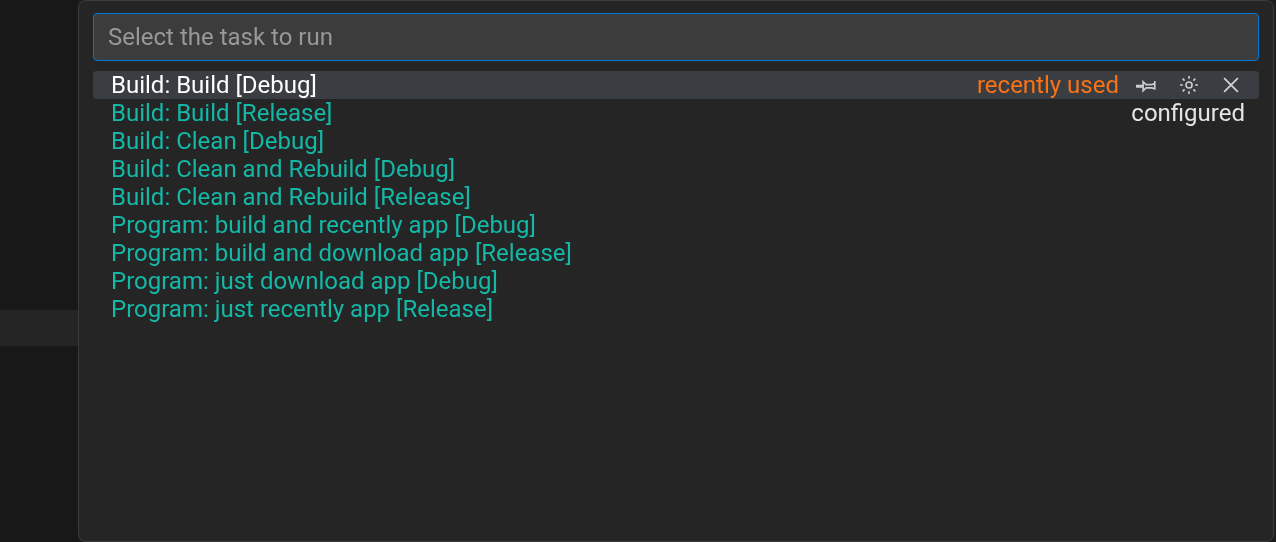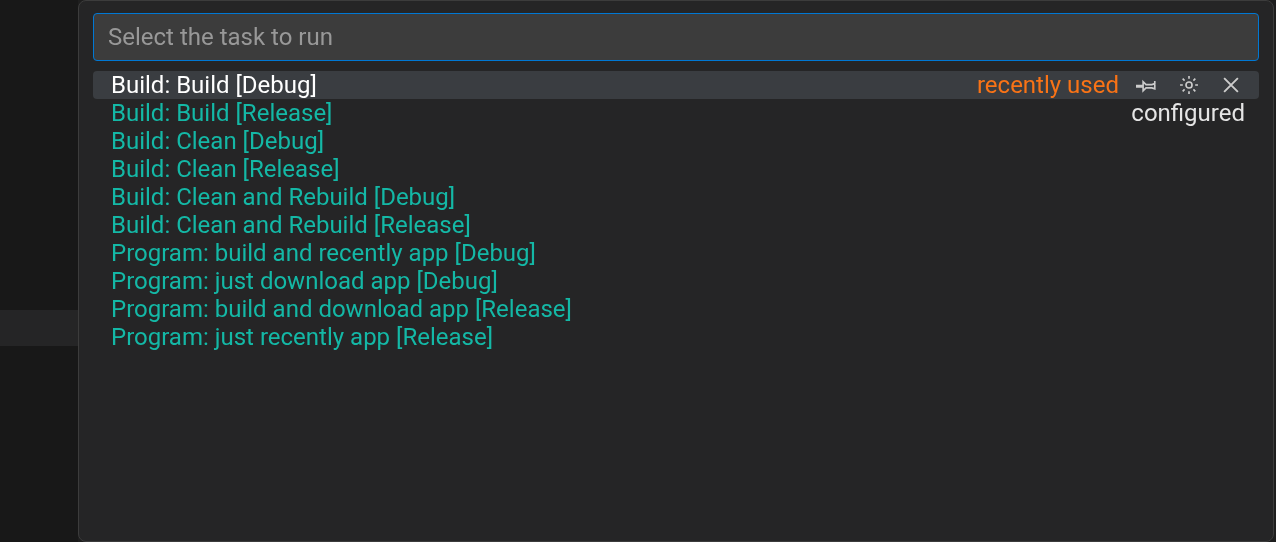--- a/index.html
+++ b/index.html
@@ -152,41 +152,37 @@
         <span class="task-label">Build: Build [Release]</span>
         <div class="task-right">
           <span class="task-badge">configured</span>
         </div>
       </div>
       <div class="task-item">
         <span class="task-label">Build: Clean [Debug]</span>
         <div class="task-right"></div>
       </div>
       <div class="task-item">
-        <span class="task-label">Build: Clean [Release]</span>
-        <div class="task-right"></div>
-      </div>
-      <div class="task-item">
         <span class="task-label">Build: Clean and Rebuild [Debug]</span>
         <div class="task-right"></div>
       </div>
       <div class="task-item">
         <span class="task-label">Build: Clean and Rebuild [Release]</span>
         <div class="task-right"></div>
       </div>
       <div class="task-item">
         <span class="task-label">Program: build and recently app [Debug]</span>
         <div class="task-right"></div>
       </div>
       <div class="task-item">
-        <span class="task-label">Program: just download app [Debug]</span>
+        <span class="task-label">Program: build and download app [Release]</span>
         <div class="task-right"></div>
       </div>
       <div class="task-item">
-        <span class="task-label">Program: build and download app [Release]</span>
+        <span class="task-label">Program: just download app [Debug]</span>
         <div class="task-right"></div>
       </div>
       <div class="task-item">
         <span class="task-label">Program: just recently app [Release]</span>
         <div class="task-right"></div>
       </div>
     </div>
 </div>
 
 </body></html>

